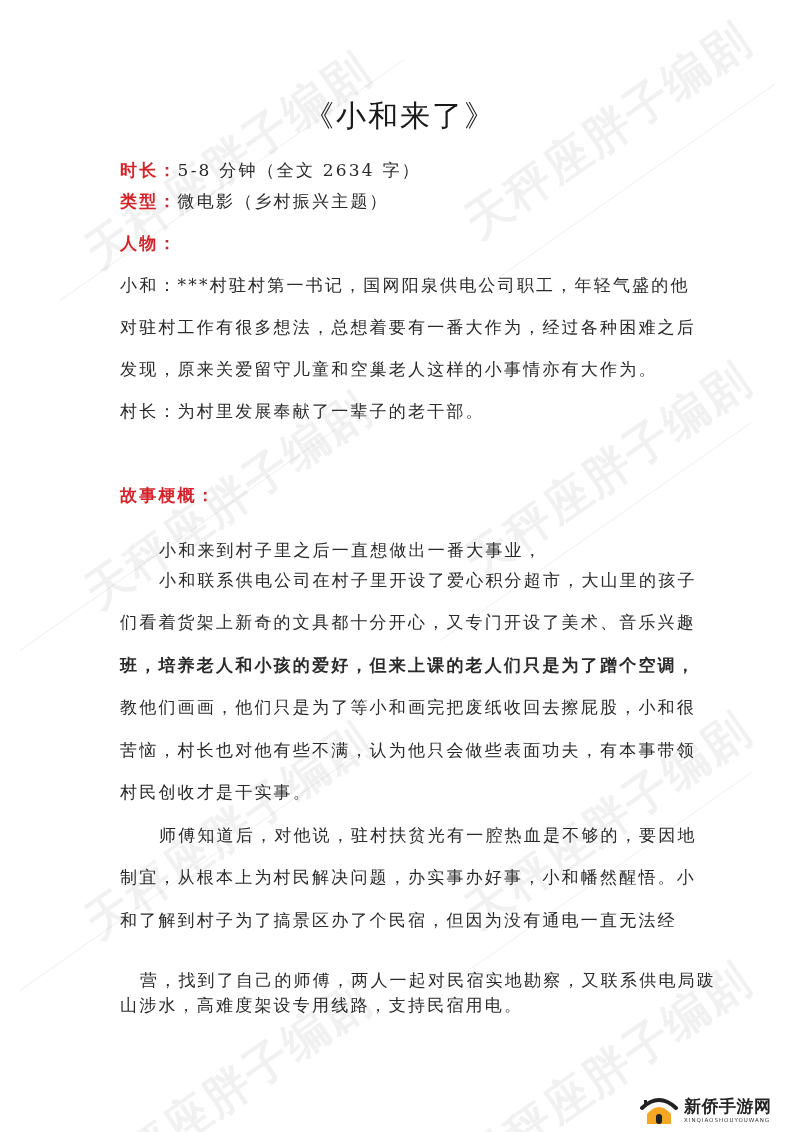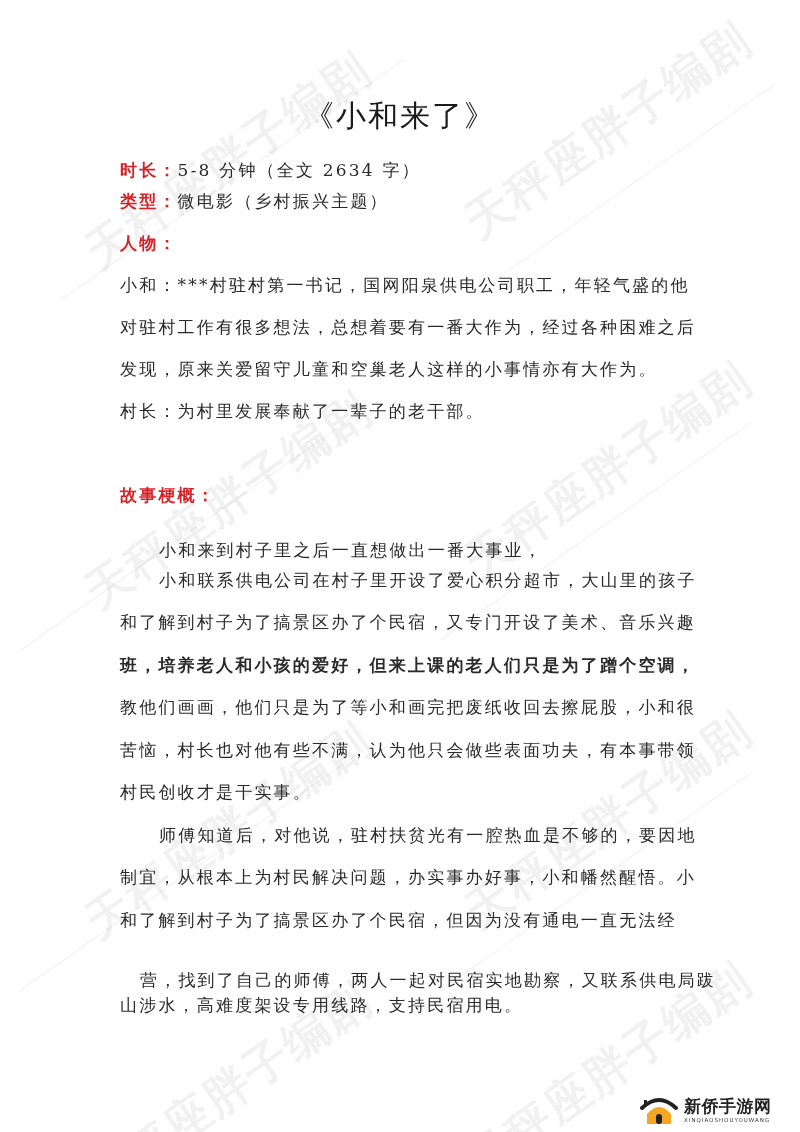--- a/index.html
+++ b/index.html
@@ -146,21 +146,21 @@
   <div class="line" style="top:358px;">发现，原来关爱留守儿童和空巢老人这样的小事情亦有大作为。</div>
   <div class="line" style="top:400px;">村长：为村里发展奉献了一辈子的老干部。</div>
 
   <div class="line" style="top:484px;">
     <span class="label">故事梗概：</span>
   </div>
 
   <div class="line indent" style="top:539px;">小和来到村子里之后一直想做出一番大事业，</div>
 
   <div class="line indent" style="top:569px;">小和联系供电公司在村子里开设了爱心积分超市，大山里的孩子</div>
-  <div class="line" style="top:611px;">和了解到村子为了搞景区办了个民宿，又专门开设了美术、音乐兴趣</div>
+  <div class="line" style="top:611px;">们看着货架上新奇的文具都十分开心，又专门开设了美术、音乐兴趣</div>
   <div class="line" style="top:654px;font-weight:bold;">班，培养老人和小孩的爱好，但来上课的老人们只是为了蹭个空调，</div>
   <div class="line" style="top:696px;">教他们画画，他们只是为了等小和画完把废纸收回去擦屁股，小和很</div>
   <div class="line" style="top:739px;">苦恼，村长也对他有些不满，认为他只会做些表面功夫，有本事带领</div>
   <div class="line" style="top:781px;">村民创收才是干实事。</div>
 
   <div class="line indent" style="top:824px;">师傅知道后，对他说，驻村扶贫光有一腔热血是不够的，要因地</div>
   <div class="line" style="top:866px;">制宜，从根本上为村民解决问题，办实事办好事，小和幡然醒悟。小</div>
   <div class="line" style="top:909px;">和了解到村子为了搞景区办了个民宿，但因为没有通电一直无法经</div>
   <div class="line" style="top:969px;margin-left:20px;">营，找到了自己的师傅，两人一起对民宿实地勘察，又联系供电局跋</div>
   <div class="line" style="top:994px;">山涉水，高难度架设专用线路，支持民宿用电。</div>

